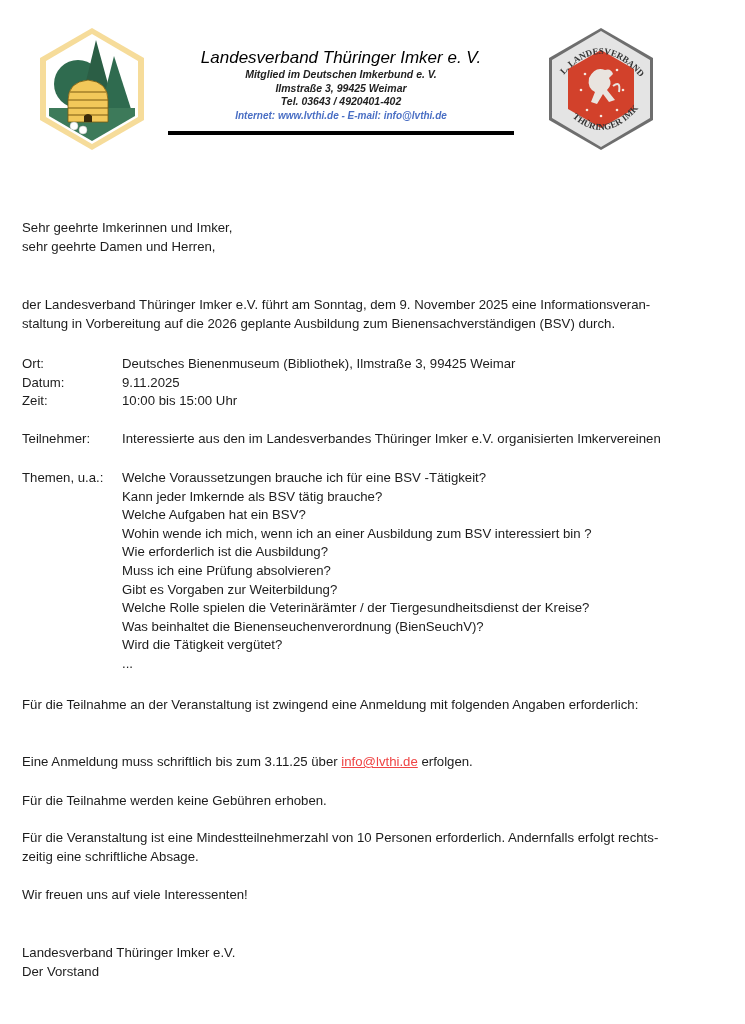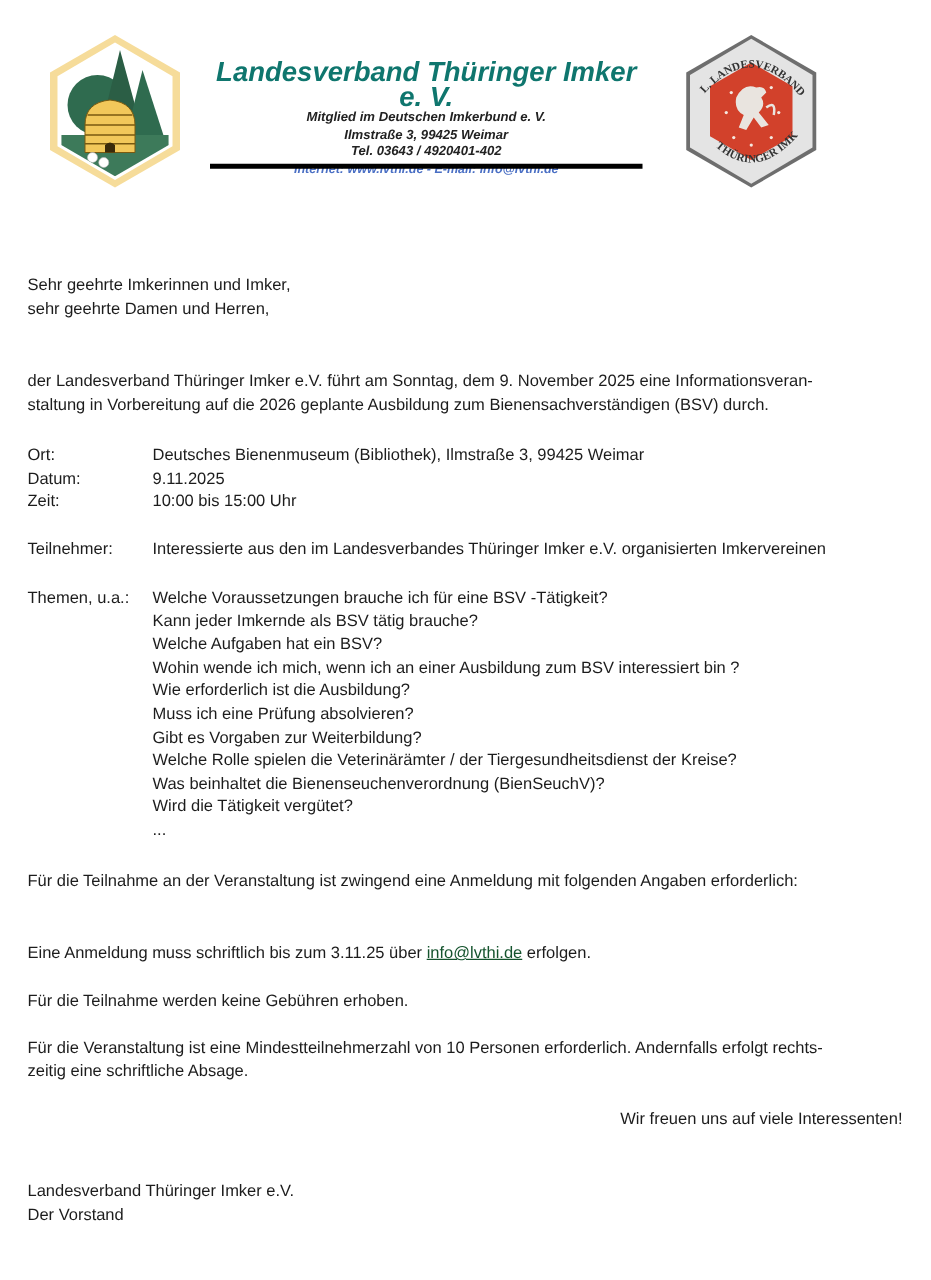--- a/index.html
+++ b/index.html
@@ -1,33 +1,33 @@
 <!DOCTYPE html>
 <html><head>
   <meta charset="utf-8">
   <style>
     html, body { margin: 0; padding: 0; background: #ffffff; }
     body { width: 745px; height: 1024px; position: relative; overflow: hidden;
            font-family: "Liberation Sans", sans-serif; color: #1a1a1a; }
     .logo-left { position: absolute; left: 36px; top: 26px; width: 112px; height: 126px; }
     .logo-right { position: absolute; left: 545px; top: 26px; width: 112px; height: 126px; }
     .letterhead { position: absolute; left: 168px; top: 48px; width: 346px; text-align: center; }
-    .lh-title { font-size: 22px; font-weight: bold; font-style: italic; color: #0f766e; line-height: 20px; }
+    .lh-title { font-size: 17px; font-weight: normal; font-style: italic; color: #000000; line-height: 20px; }
     .lh-line { font-size: 10.5px; font-weight: bold; font-style: italic; color: #222; line-height: 13.5px; }
     .lh-contact { font-size: 10px; font-weight: bold; font-style: italic; color: #4a6fc4; line-height: 13.5px; }
     .lh-rule { position: absolute; left: 168px; top: 131px; width: 346px; height: 4px; background: #000; }
 
     .doc { position: absolute; left: 22px; top: 0; width: 700px; font-size: 13.2px; line-height: 18.6px; color: #1c1c1c; }
     .p { position: absolute; left: 0; width: 700px; white-space: nowrap; }
     .row { position: absolute; left: 0; width: 700px; white-space: nowrap; }
     .row .lbl { position: absolute; left: 0; }
     .row .val { position: absolute; left: 100px; }
     .topics { position: absolute; left: 100px; }
     .topic { display: block; white-space: nowrap; }
-    .link { color: #14532d; text-decoration: underline; }
+    .link { color: #ef4444; text-decoration: underline; }
   </style>
 </head>
 <body>
 
 <svg class="logo-left" viewBox="0 0 112 126">
   <polygon points="56,2 108,32 108,94 56,124 4,94 4,32" fill="#f6dc9a"></polygon>
   <polygon points="56,8 102,35 102,91 56,118 10,91 10,35" fill="#ffffff"></polygon>
   <clipPath id="hexclip">
       <polygon points="56,11 99,36 99,90 56,115 13,90 13,36"></polygon>
     </clipPath>
@@ -138,19 +138,19 @@
     <span>Eine Anmeldung muss schriftlich bis zum 3.11.25 über </span><span class="link">info@lvthi.de</span><span> erfolgen.</span>
   </div>
 
   <div class="p" style="top:792px;">Für die Teilnahme werden keine Gebühren erhoben.</div>
 
   <div class="p" style="top:829px;">
     <div>Für die Veranstaltung ist eine Mindestteilnehmerzahl von 10 Personen erforderlich. Andernfalls erfolgt rechts-</div>
     <div>zeitig eine schriftliche Absage.</div>
   </div>
 
-  <div class="p" style="top:886px;text-align:right;">Wir freuen uns auf viele Interessenten!</div>
+  <div class="p" style="top:886px;">Wir freuen uns auf viele Interessenten!</div>
 
   <div class="p" style="top:944px;">
     <div>Landesverband Thüringer Imker e.V.</div>
     <div>Der Vorstand</div>
   </div>
 </div>
 
 </body></html>

